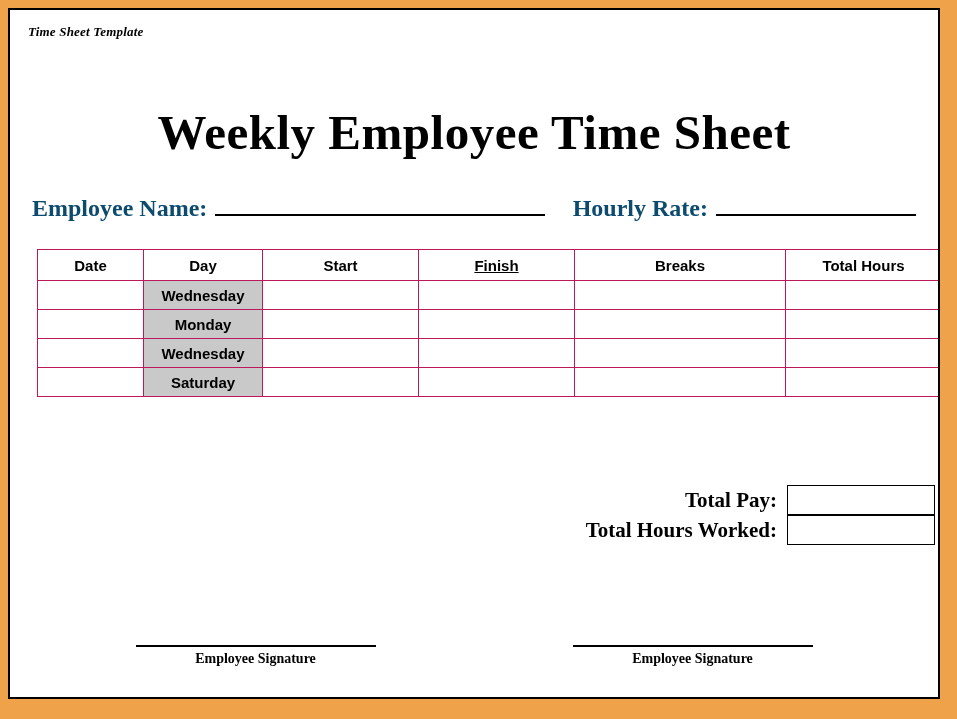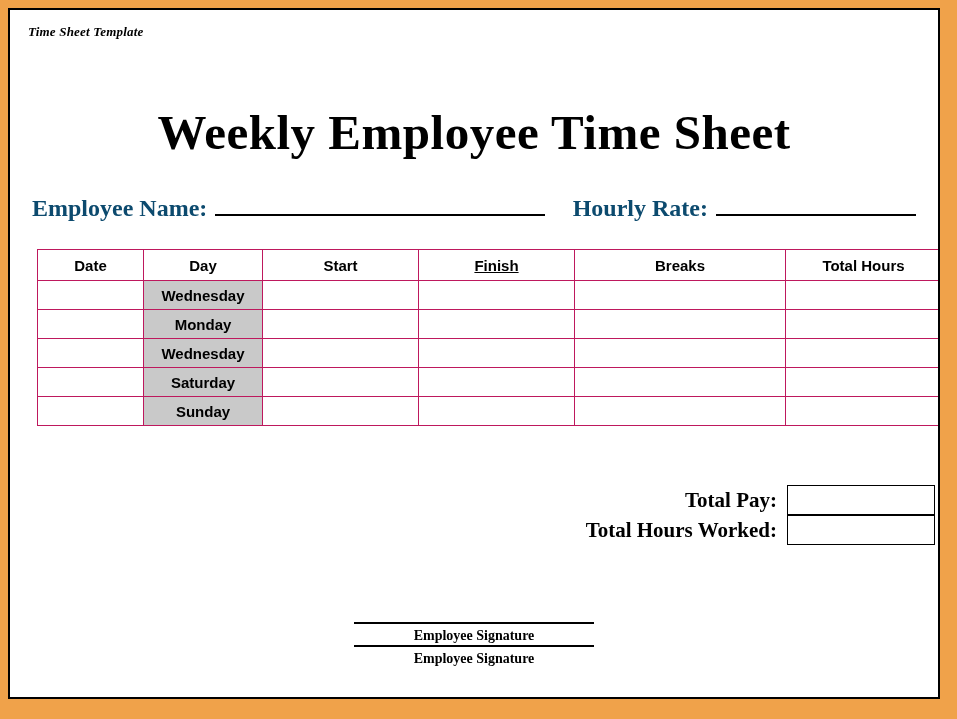--- a/index.html
+++ b/index.html
@@ -152,21 +152,20 @@
     box-sizing: border-box;
   }
 
   
   .signatures {
     position: absolute;
     left: 27px;
     right: 27px;
     bottom: 30px;
     display: flex;
-    flex-direction: column;
   }
   .sig-block {
     flex: 1 1 0;
     text-align: center;
   }
   .sig-line {
     width: 240px;
     margin: 0 auto 4px auto;
     border-bottom: 2px solid #000;
     height: 1px;
@@ -233,28 +232,20 @@
           <td></td>
         </tr>
         <tr>
           <td></td>
           <td class="day-cell">Saturday</td>
           <td></td>
           <td></td>
           <td></td>
           <td></td>
         </tr>
-        <tr>
-          <td></td>
-          <td class="day-cell">Sunday</td>
-          <td></td>
-          <td></td>
-          <td></td>
-          <td></td>
-        </tr>
       </tbody>
     </table>
 
     <div class="totals-block">
       <div class="totals-row">
         <div class="totals-label">Total Pay:</div>
         <div class="totals-box"></div>
       </div>
       <div class="totals-row">
         <div class="totals-label">Total Hours Worked:</div>

